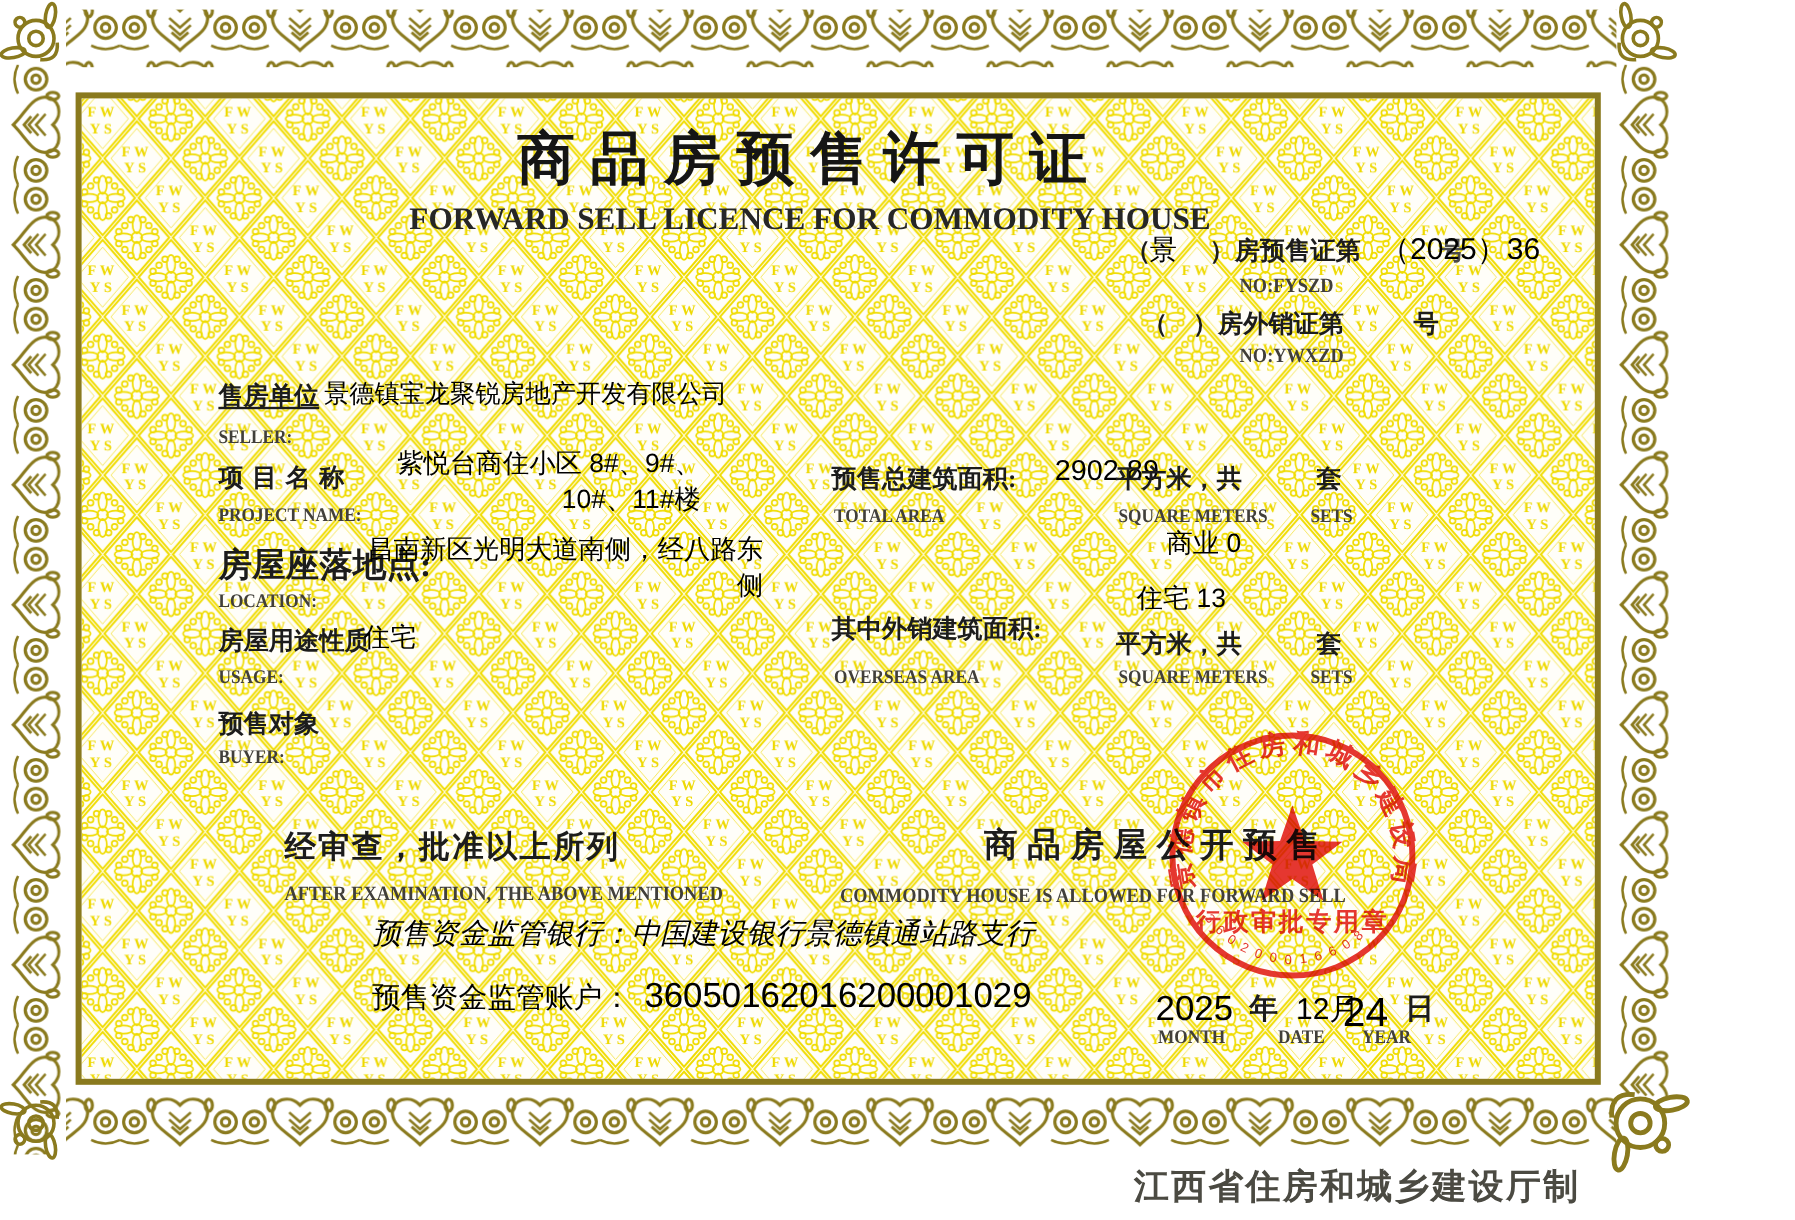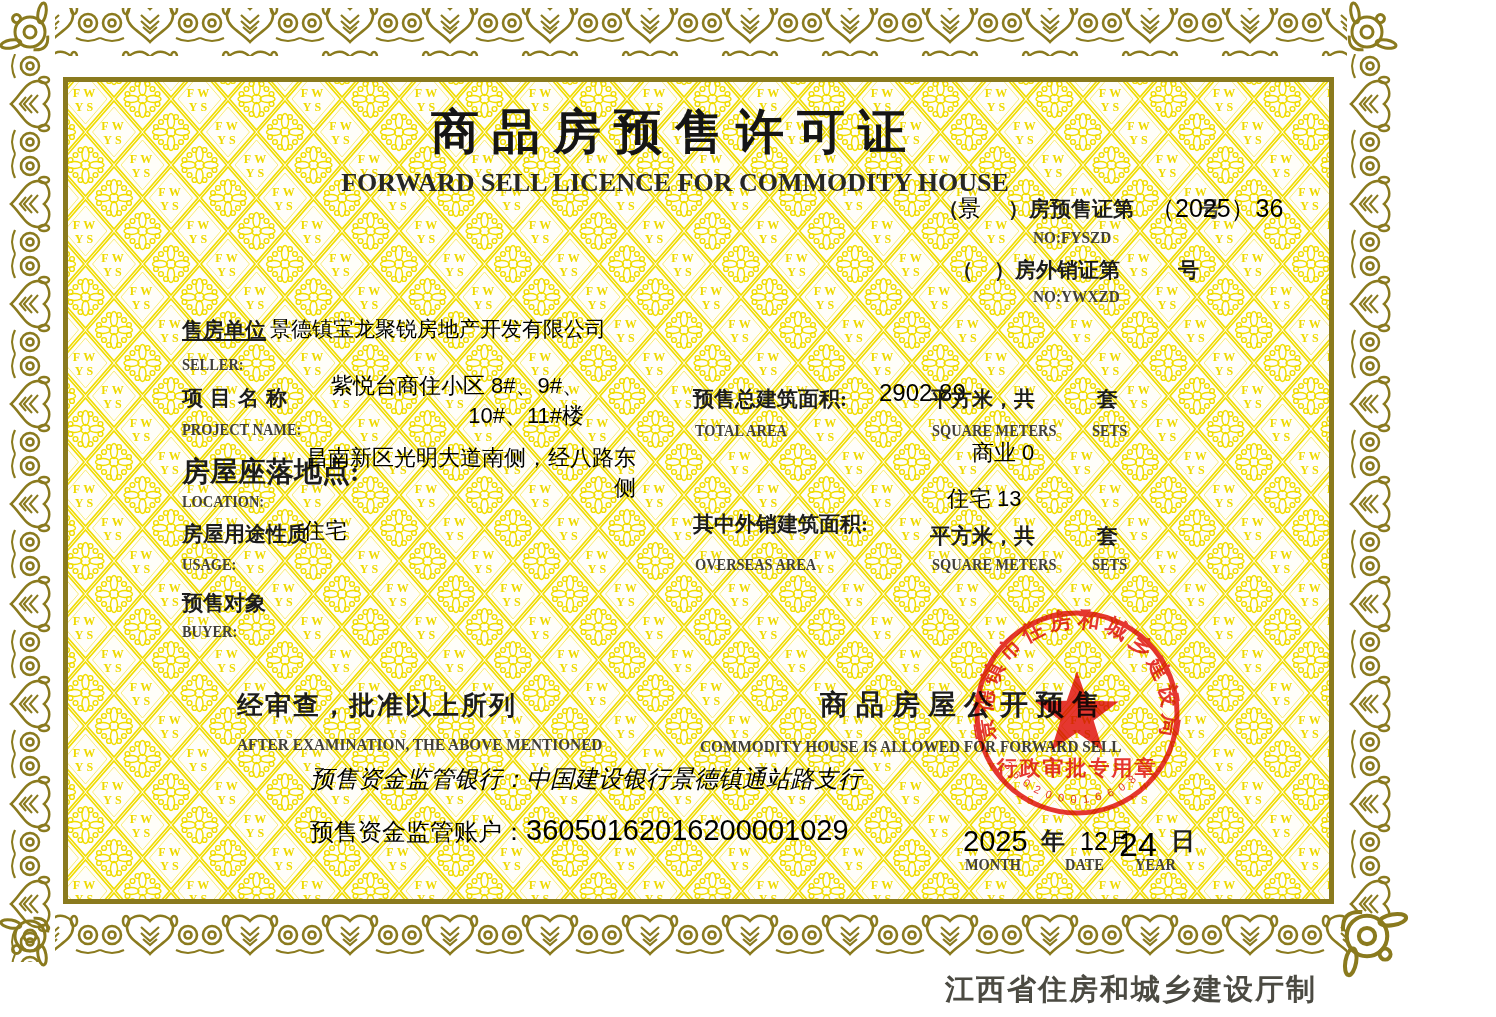--- a/index.html
+++ b/index.html
@@ -189,21 +189,21 @@
     <span class="t cn" style="left:182px;top:591px;font-size:21px;">预售对象</span>
     <span class="t val" style="left:300px;top:589px;font-size:22px;"></span>
     <span class="t eng" style="left:182px;top:622px;">BUYER:</span>
 
     <span class="t cn" style="left:237px;top:690px;font-size:26px;letter-spacing:2px;">经审查，批准以上所列</span>
     <span class="t eng" style="left:237px;top:735px;font-size:17px;">AFTER EXAMINATION, THE ABOVE MENTIONED</span>
     <span class="t cn" style="left:820px;top:688px;font-size:28px;letter-spacing:8px;">商品房屋公开预售</span>
     <span class="t eng" style="left:700px;top:737px;font-size:17px;">COMMODITY HOUSE IS ALLOWED FOR FORWARD SELL</span>
 
     <span class="t val" style="left:310px;top:765px;font-size:24px;font-style:italic;"><span>预售资金监管银行：</span><span>中国建设银行景德镇通站路支行</span></span>
-    <span class="t val" style="left:310px;top:813px;font-size:24px;"><span>预售资金监管账户：</span><span style="font-size:29px;">36050162016200001029</span></span>
+    <span class="t val" style="left:310px;top:813px;font-size:24px;"><span>预售资金监管账户：</span><span style="font-size:29px;padding-left:11px;">36050162016200001029</span></span>
 
     <span class="t val" style="left:963px;top:824px;font-size:29px;">2025</span>
     <span class="t cn" style="left:1041px;top:827px;font-size:24px;">年</span>
     <span class="t val" style="left:1080px;top:826px;font-size:25px;text-align:right;">12月</span>
     <span class="t val" style="left:1119px;top:824px;font-size:34px;">24</span>
     <span class="t cn" style="left:1171px;top:827px;font-size:24px;">日</span>
     <span class="t eng" style="left:965px;top:855px;font-size:16px;">MONTH</span>
     <span class="t eng" style="left:1065px;top:855px;font-size:16px;">DATE</span>
     <span class="t eng" style="left:1135px;top:855px;font-size:16px;">YEAR</span>
 

